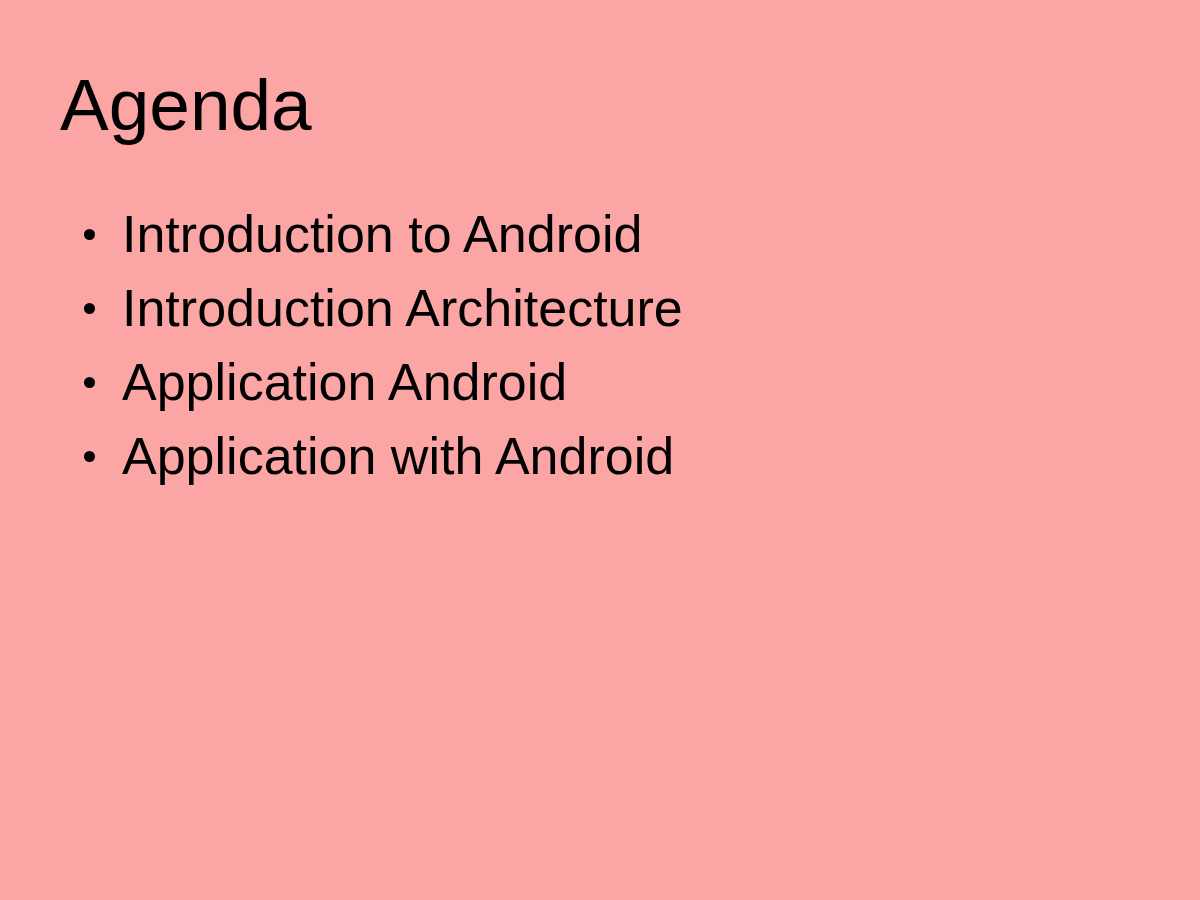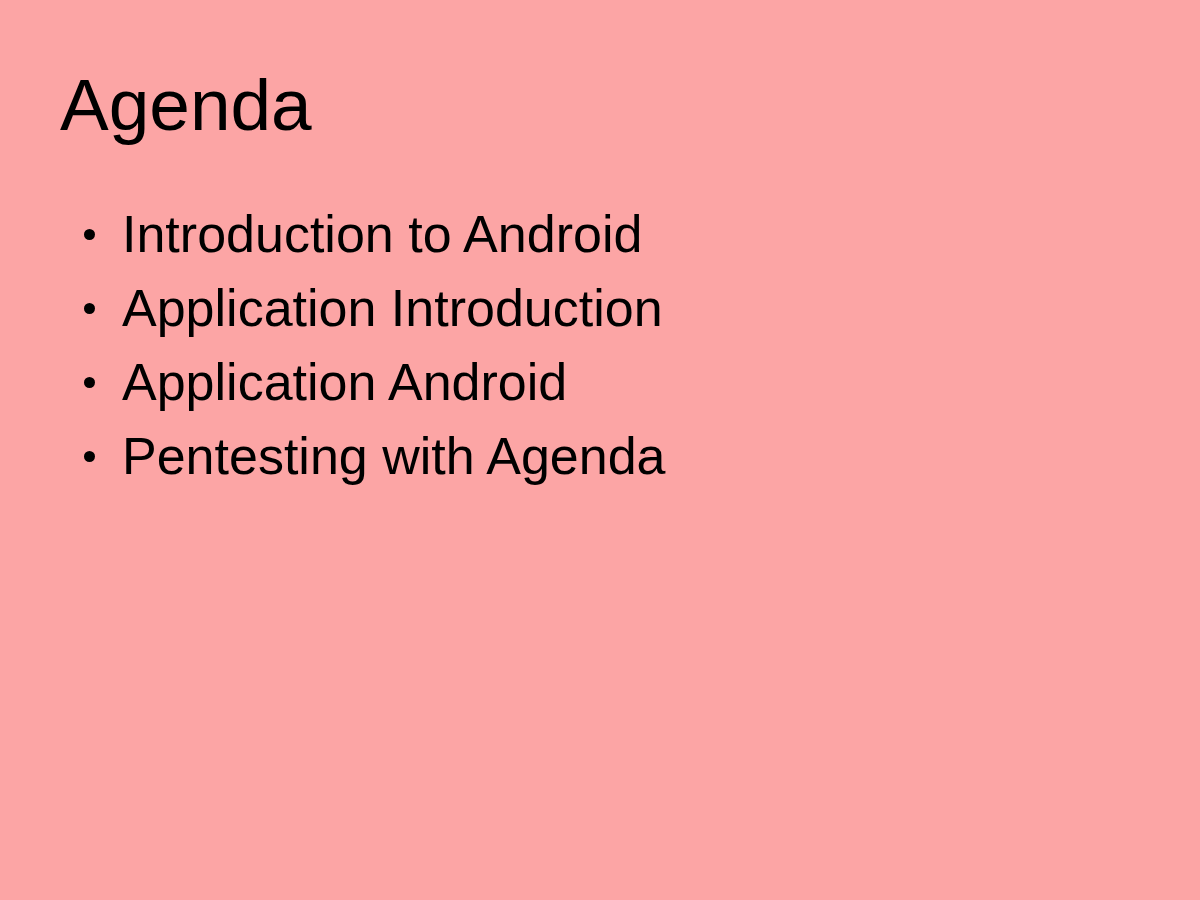--- a/index.html
+++ b/index.html
@@ -86,28 +86,28 @@
 
   <ul class="bullet-list">
 
     <li class="bullet-item">
       <span class="bullet-marker"></span>
       <span class="bullet-text">Introduction to Android</span>
     </li>
 
     <li class="bullet-item">
       <span class="bullet-marker"></span>
-      <span class="bullet-text">Application Introduction</span>
+      <span class="bullet-text">Introduction Architecture</span>
     </li>
 
     <li class="bullet-item">
       <span class="bullet-marker"></span>
       <span class="bullet-text">Application Android</span>
     </li>
 
     <li class="bullet-item">
       <span class="bullet-marker"></span>
-      <span class="bullet-text">Pentesting with Agenda</span>
+      <span class="bullet-text">Application with Android</span>
     </li>
 
   </ul>
 
 </div>
 
 </body></html>

